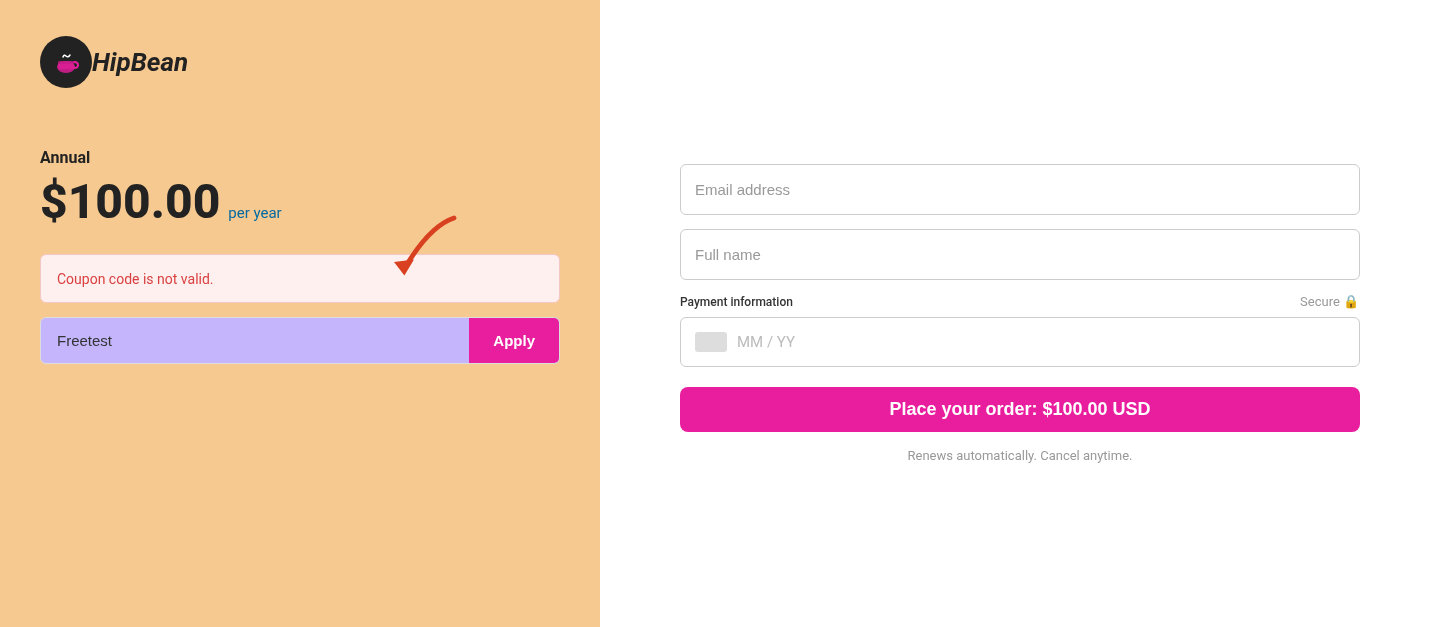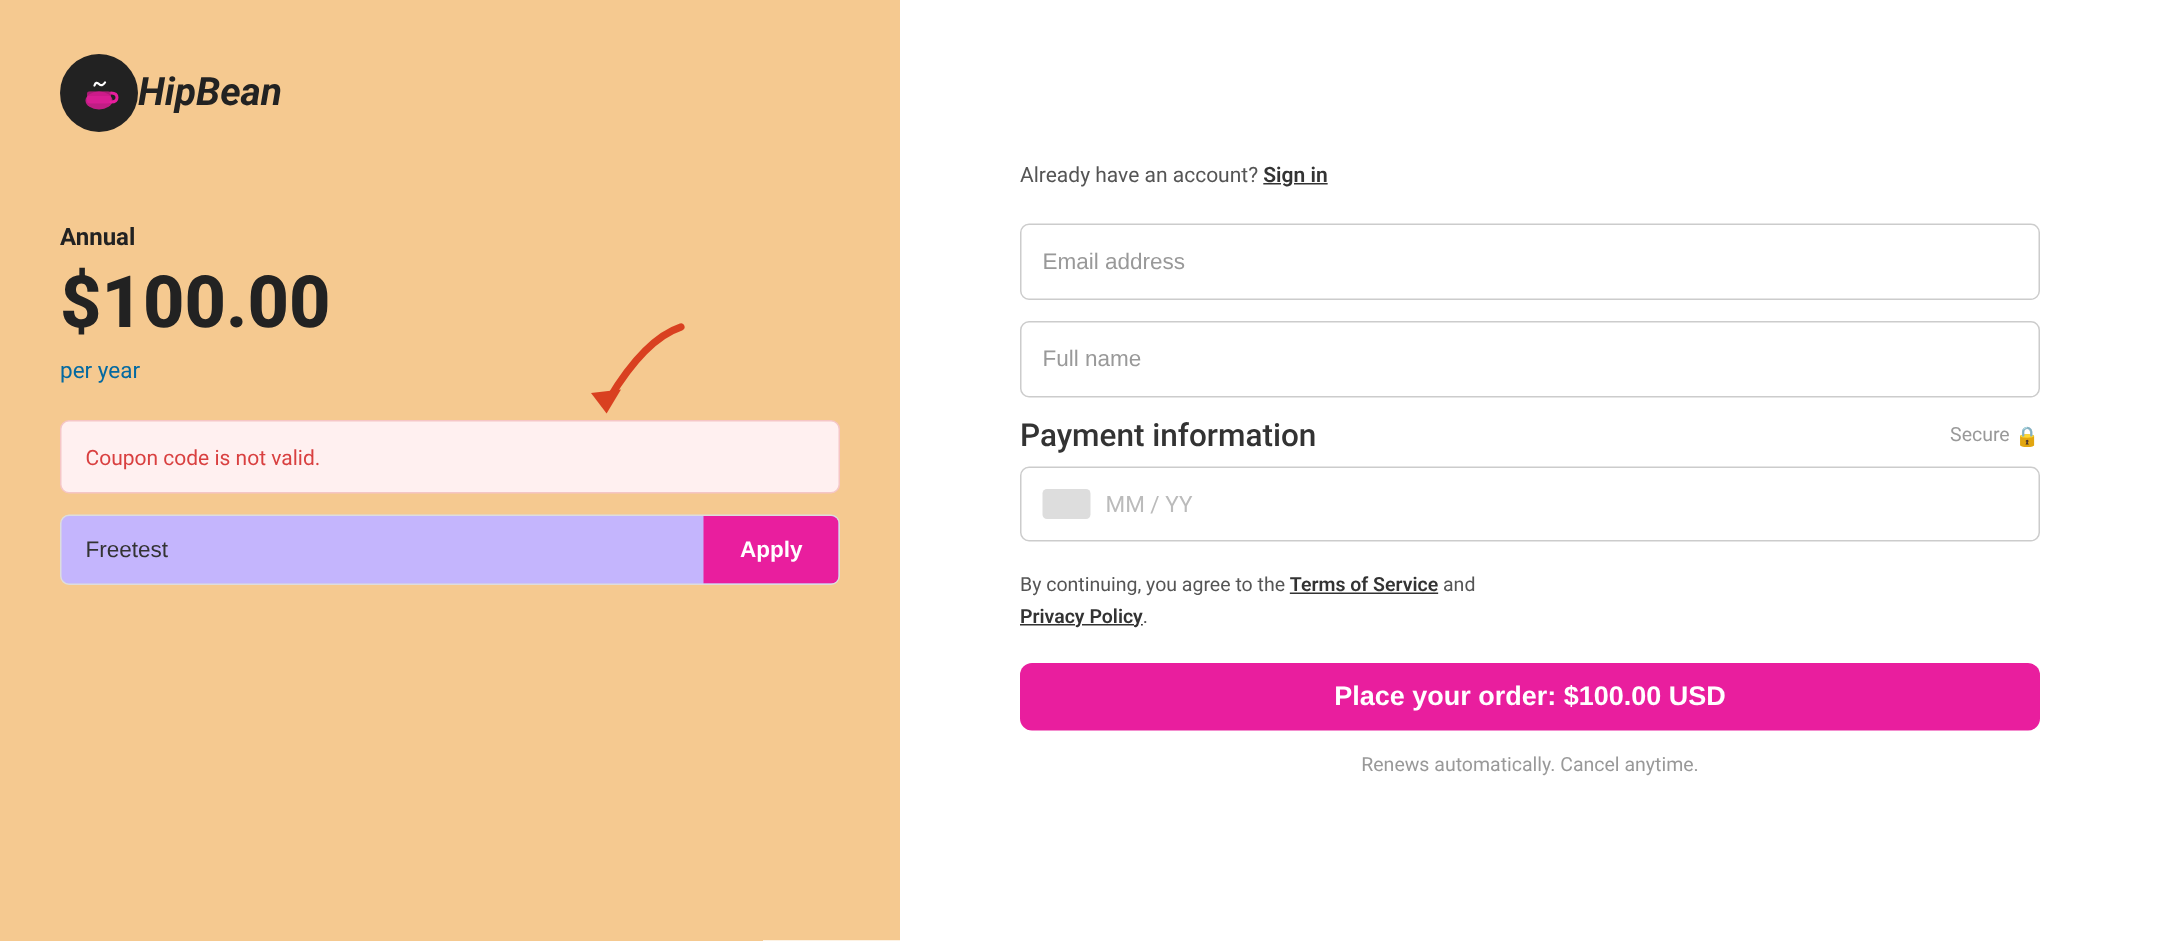--- a/index.html
+++ b/index.html
@@ -54,21 +54,20 @@
       font-weight: 700;
       color: #222;
       margin-bottom: 6px;
     }
 
     .price-row {
       display: flex;
       align-items: baseline;
       gap: 8px;
       margin-bottom: 24px;
-      flex-direction: column;
     }
 
     .price-amount {
       font-size: 48px;
       font-weight: 800;
       color: #222;
     }
 
     .price-period {
       font-size: 15px;
@@ -166,21 +165,21 @@
     }
 
     .payment-label-row {
       display: flex;
       justify-content: space-between;
       align-items: center;
       margin-bottom: 8px;
     }
 
     .payment-label {
-      font-size: 21px;
+      font-size: 12px;
       color: #333;
       font-weight: 500;
     }
 
     .secure-badge {
       font-size: 13px;
       color: #999;
       display: flex;
       align-items: center;
       gap: 4px;
@@ -286,47 +285,36 @@
     <svg viewBox="0 0 100 90" xmlns="http://www.w3.org/2000/svg">
       <path d="M 80 10 Q 50 20 20 70" stroke="#d94020" stroke-width="6" fill="none" stroke-linecap="round"></path>
       <polygon points="5,65 30,62 18,82" fill="#d94020"></polygon>
     </svg>
   </div>
 
 </div>
 
 <div class="right-panel">
 
-  <div class="account-row">
-    <span>Already have an account?</span>
-    <a href="#">Sign in</a>
-  </div>
 
   <input class="form-input" type="email" placeholder="Email address" style="">
 
   <input class="form-input" type="text" placeholder="Full name" style="">
 
   <div class="payment-label-row">
     <span class="payment-label">Payment information</span>
     <span class="secure-badge">
       <span>Secure</span>
       <span>🔒</span>
     </span>
   </div>
 
   <div class="card-input-row">
     <div class="card-icon-placeholder"></div>
     <span class="card-expiry-placeholder">MM / YY</span>
   </div>
 
-  <div class="terms-text">
-    <span>By continuing, you agree to the</span>
-    <a href="#">Terms of Service</a>
-    <span>and</span>
-    <br>
-    <a href="#">Privacy Policy</a><span>.</span>
-  </div>
 
   <button class="order-button">Place your order: $100.00 USD</button>
 
   <div class="renew-text">Renews automatically. Cancel anytime.</div>
 
 </div>
 
 </body></html>

